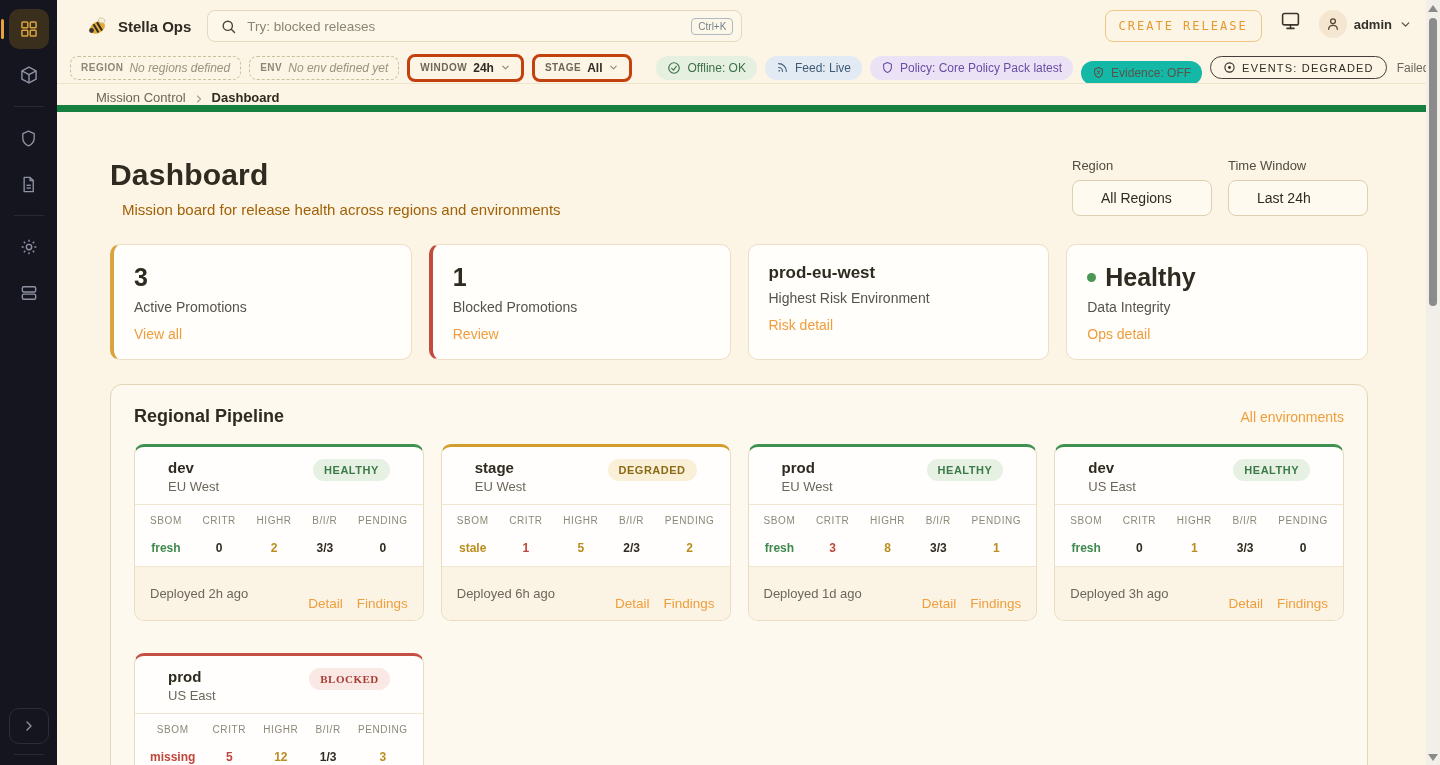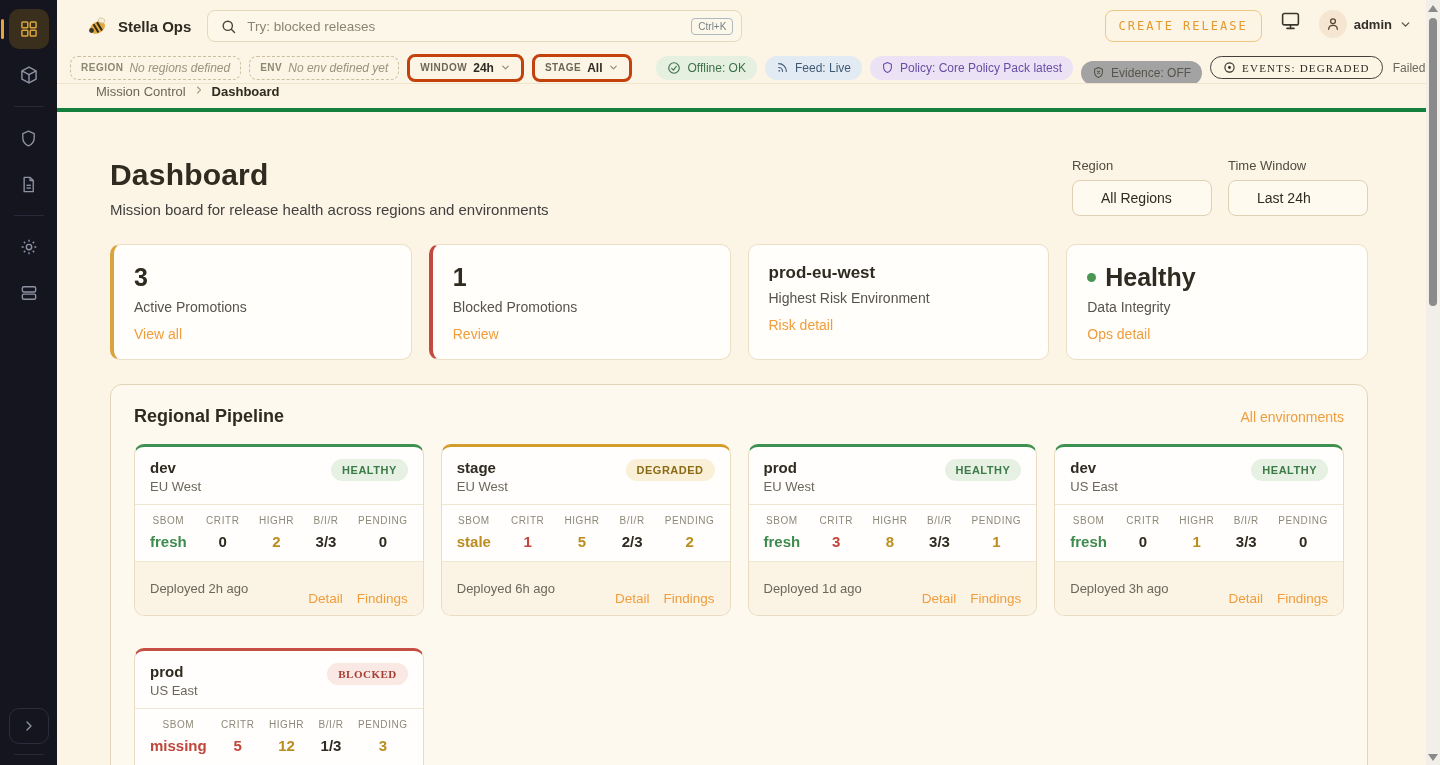--- a/index.html
+++ b/index.html
@@ -43,35 +43,35 @@
   .pill.solid .pl { color:#6d6757; }
   .pv { font-size:12px; color:#9a937f; }
   .pv.italic { font-style:italic; }
   .pv.strong { color:#2f2c24; font-weight:600; font-size:12px; }
   .pill .chev { color:#8d8776; display:flex; }
   .vdiv { width:1px; height:18px; background:#ddd2b8; margin:0 4px; }
   .chip { display:inline-flex; align-items:center; gap:6px; border-radius:999px; padding:5px 11px; font-size:12px; cursor:pointer; }
   .chip.green { background:#e6f0e0; color:#3d7049; }
   .chip.blue { background:#e2eaf3; color:#3f5a75; }
   .chip.purple { background:#ebe2f6; color:#6a4da5; }
-  .chip.gray { background:#a3a3a3; color:#57544b;margin-top:10px; }
-  .chip.outline { background:transparent; border:1.5px solid #45413a; color:#2e2b24; font-family:Liberation Serif, serif; font-size:11px; letter-spacing:1.2px; padding:4px 12px;text-align:right; }
+  .chip.gray { background:#14b8a6; color:#57544b;margin-top:10px; }
+  .chip.outline { background:transparent; border:1.5px solid #45413a; color:#2e2b24; font-family:Liberation Sans, sans-serif; font-size:11px; letter-spacing:1.2px; padding:4px 12px;text-align:right; }
   .err { font-size:12px; color:#6b675c; margin-left:2px; }
 
   
-  .breadcrumb { height:28px; display:flex; align-items:flex-start; gap:7px; padding:0 0 0 39px; border-bottom:4px solid #15803d; font-size:13px; flex:none; }
+  .breadcrumb { height:28px; display:flex; align-items:flex-end; gap:7px; padding:0 0 0 39px; border-bottom:7px solid #15803d; font-size:13px; flex:none; }
   .breadcrumb .parent { color:#6d6759; cursor:pointer; }
   .breadcrumb .sep { color:#a59d8a; display:flex; }
   .breadcrumb .current { color:#2f2b20; font-weight:600; }
 
   
   .content { flex:1; padding:0 58px 0 53px; overflow:hidden; }
   .page-head { margin-top:46px; display:flex; align-items:flex-start; }
   .page-head h1 { font-size:30px; font-weight:bold; color:#2f2b20; letter-spacing:.2px; }
-  .page-head p { font-size:15px; color:#404040; margin-top:9px; }
+  .page-head p { font-size:15px; color:#a16207; margin-top:9px;margin-left:12px; }
   .filters { margin-left:auto; display:flex; gap:16px; }
   .filter label { display:block; font-size:13px; color:#4f4c42; margin-bottom:7px; }
   .select { width:140px; height:36px; border:1px solid #ded0b2; border-radius:8px; background:#fefaf0; display:flex; align-items:center; padding:0 28px; font-size:14px; color:#2f2b20; cursor:pointer; }
 
   .stats { margin-top:26px; display:grid; grid-template-columns:repeat(4,1fr); gap:17px; }
   .stat-card { background:#fffefb; border:1px solid #ecdfc6; border-radius:10px; padding:18px 20px 16px; min-height:110px; }
   .stat-card.accent-amber { border-left:4px solid #d9a440; }
   .stat-card.accent-red { border-left:4px solid #c24a3f; }
   .stat-value { font-size:25px; font-weight:bold; color:#2f2b20; display:flex; align-items:center; gap:9px; }
   .stat-card.small-value .stat-value { font-size:17px; }
@@ -82,31 +82,31 @@
   .pipeline { margin-top:24px; background:#fdf9ee; border:1px solid #e3d5b8; border-radius:12px; padding:21px 23px; }
   .pipe-head { display:flex; align-items:center; }
   .pipe-head h2 { font-size:18px; font-weight:bold; color:#2f2b20; }
   .pipe-head a { margin-left:auto; font-size:14px; color:#f09d3c; cursor:pointer; text-decoration:none; }
   .pipe-grid { margin-top:17px; display:grid; grid-template-columns:repeat(4,1fr); column-gap:17px; row-gap:32px; }
 
   .pipe-card { background:#fffefc; border:1px solid #e9dcc3; border-radius:10px; border-top-width:3px; overflow:hidden; }
   .pipe-card.kind-healthy { border-top-color:#3e9150; }
   .pipe-card.kind-degraded { border-top-color:#d29d2b; }
   .pipe-card.kind-blocked { border-top-color:#c44f42; }
-  .pc-head { display:flex; align-items:flex-start; padding:12px 15px 10px; }
+  .pc-head { display:flex; align-items:flex-start; padding:12px 33px 10px; }
   .pc-env { font-size:15px; font-weight:bold; color:#2f2b20; }
   .pc-region { font-size:13px; color:#6c675c; margin-top:3px; }
   .pc-badge { margin-left:auto; border-radius:999px; padding:5px 11px; font-size:11px; font-weight:bold; letter-spacing:.5px; }
   .pc-badge.badge-healthy { background:#e7f1e3; color:#3c7a47; }
   .pc-badge.badge-degraded { background:#faf0d8; color:#8a6a15; }
   .pc-badge.badge-blocked { background:#f9e8e4; color:#a63e33;font-family:Liberation Serif, serif; }
   .pc-metrics { display:flex; justify-content:space-between; border-top:1px solid #f0e7d3; padding:10px 15px 11px; }
   .metric { text-align:center; }
   .m-label { font-size:10px; letter-spacing:.6px; color:#8d8879; }
-  .m-value { font-size:15px; font-weight:bold; margin-top:7px; }
+  .m-value { font-size:12px; font-weight:bold; margin-top:15px; }
   .tone-dark { color:#2f2b20; }
   .tone-green { color:#3e8a4e; }
   .tone-amber { color:#bb8d1f; }
   .tone-red { color:#c0453a; }
   .pc-foot { display:flex; align-items:center; border-top:1px solid #f0e7d3; background:#fbf4e5; padding:9px 15px; font-size:13px; }
   .pc-deployed { color:#6c675c; }
   .pc-links { margin-left:auto; display:flex; gap:14px; }
   .pc-links a { color:#f09d3c; cursor:pointer; text-decoration:none; font-size:13.5px;margin-top:20px; }
 
   

